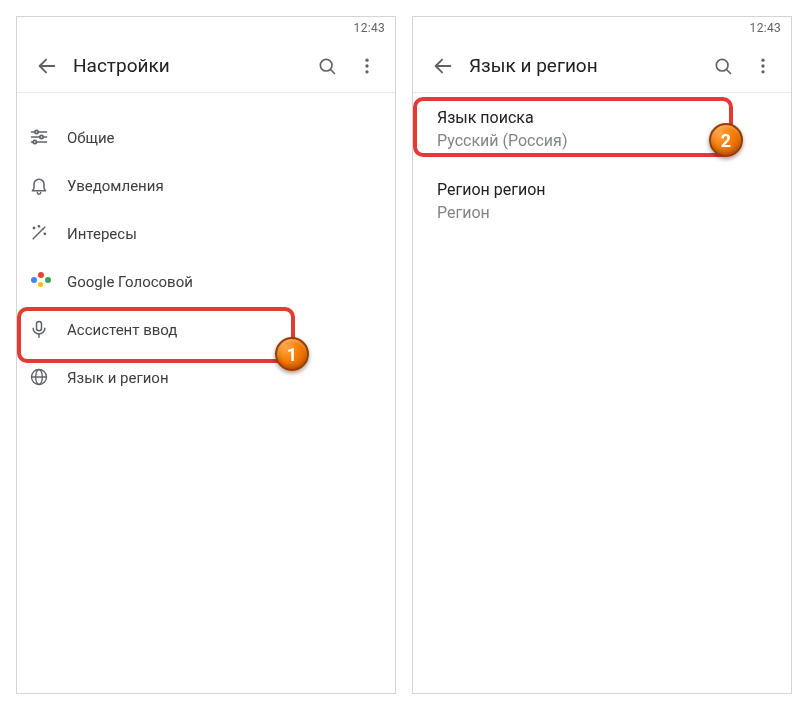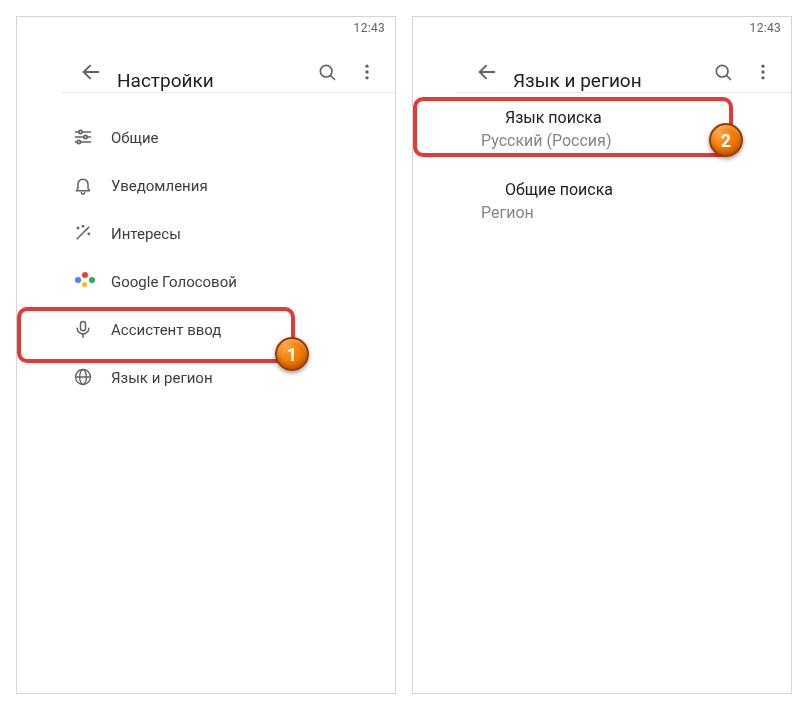--- a/index.html
+++ b/index.html
@@ -20,40 +20,39 @@
       inset: 0;
       background: #fff;
     }
     .phone {
       position: absolute;
       width: 380px;
       height: 678px;
       background: #ffffff;
       border: 1px solid #d4d4d4;
       overflow: visible;
-      padding-left: 44px;
     }
     .phone.left { left: 16px; top: 16px; }
     .phone.right { left: 412px; top: 16px; }
 
     .status-bar {
       height: 22px;
       display: flex;
       justify-content: flex-end;
       align-items: center;
       padding: 0 10px;
       font-size: 12px;
       color: #5f6368;
       letter-spacing: 0.3px;
     }
 
     .app-bar {
       height: 54px;
       display: flex;
-      align-items: flex-end;
+      align-items: center;
       padding: 0 8px;
       border-bottom: 1px solid #e9e9e9;
     }
     .app-bar .icon-btn {
       width: 40px;
       height: 40px;
       display: flex;
       align-items: center;
       justify-content: center;
       color: #5f6368;
@@ -98,21 +97,20 @@
     }
     .two-row {
       padding: 14px 24px 14px 24px;
       cursor: pointer;
       position: relative;
     }
     .two-row .primary {
       font-size: 16px;
       color: #202124;
       line-height: 1.35;
-      margin-left: 24px;
     }
     .two-row .secondary {
       font-size: 16px;
       color: #80868b;
       line-height: 1.3;
       margin-top: 2px;
     }
 
     
     .highlight {
@@ -314,21 +312,21 @@
   </div>
 
   <div class="two-list">
 
     <div class="two-row">
       <div class="primary">Язык поиска</div>
       <div class="secondary">Русский (Россия)</div>
     </div>
 
     <div class="two-row">
-      <div class="primary">Общие поиска</div>
+      <div class="primary">Регион регион</div>
       <div class="secondary">Регион</div>
     </div>
 
   </div>
 
   <div class="highlight h2"></div>
   <div class="badge b2">
     <span>2</span>
   </div>
 </div>

